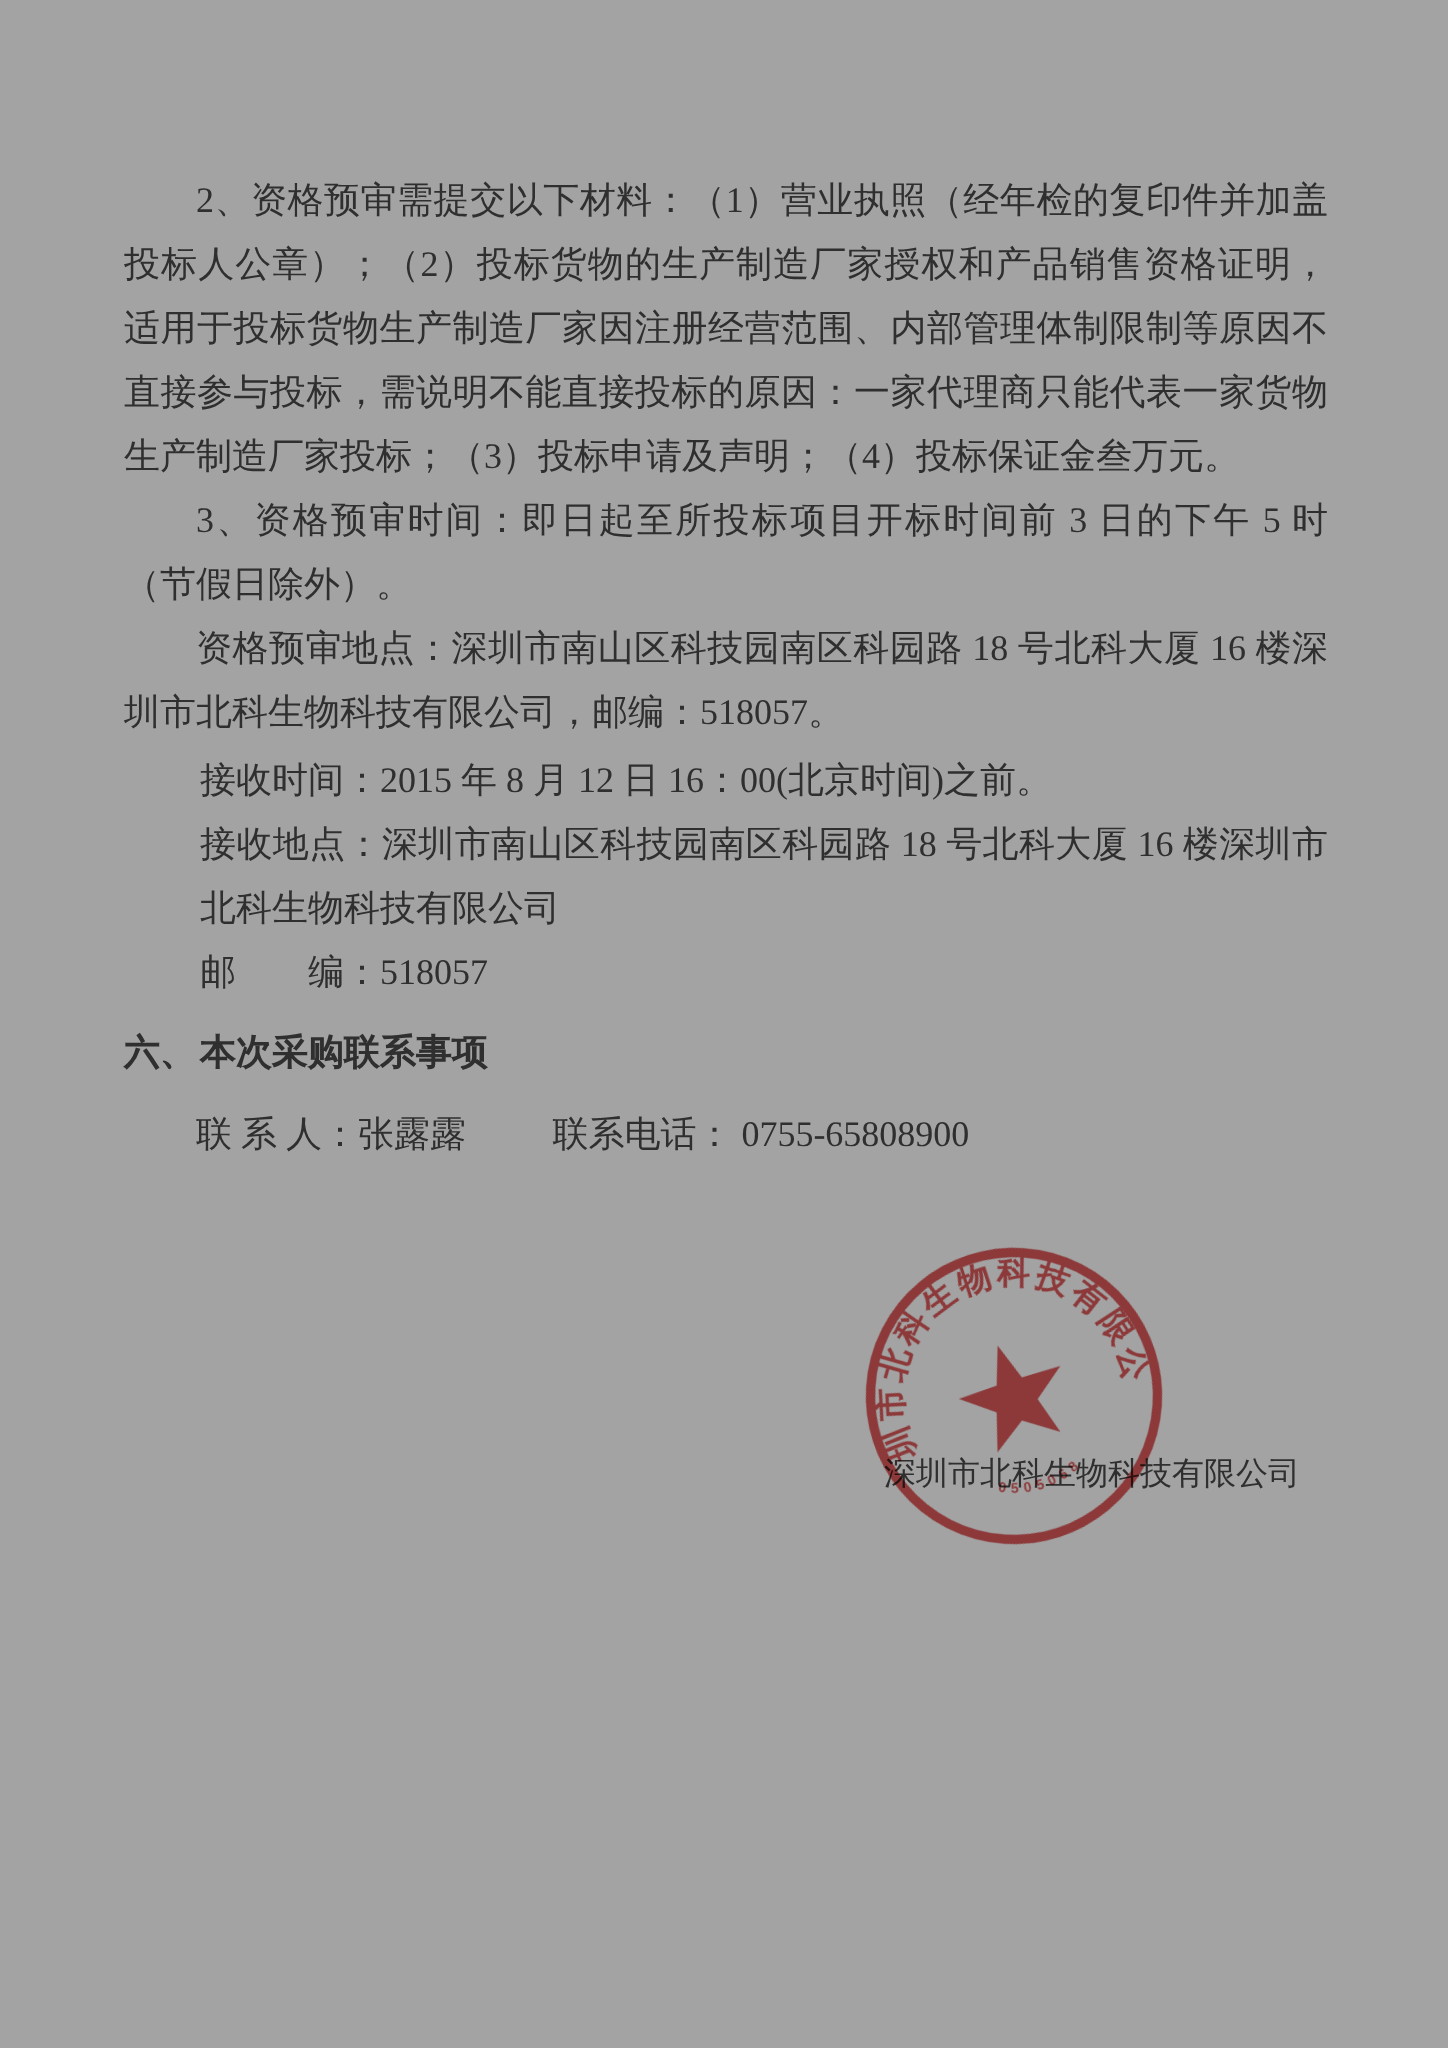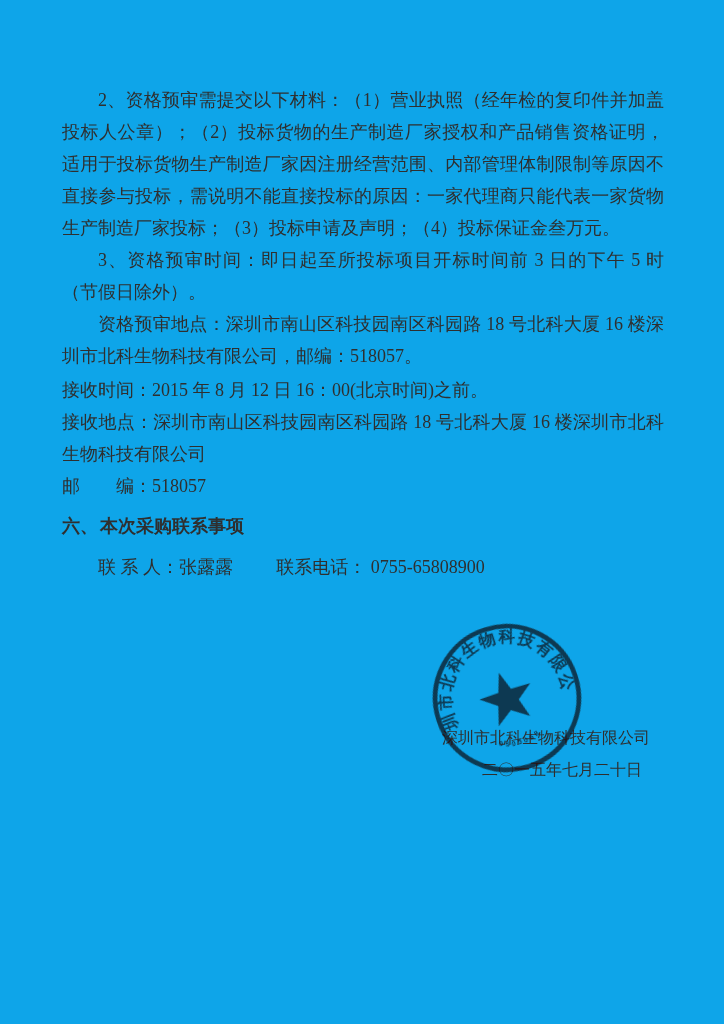--- a/index.html
+++ b/index.html
@@ -1,20 +1,20 @@
 <!DOCTYPE html>
 <html lang="zh"><head>
 <meta charset="utf-8">
 <style>
   html,body{margin:0;padding:0;background:#e9e9e9;}
   .page{
     position:relative;
     width:724px;height:1024px;
     margin:0 auto;
-    background:#0ea5e9;
+    background:#a3a3a3;
     overflow:hidden;
     font-family:"Liberation Serif","DejaVu Serif",serif;
     color:#2f2f2f;
   }
   .content{
     position:absolute;
     left:62px;top:84px;width:602px;
     font-size:18px;line-height:32px;
     text-align:justify;
   }
@@ -23,21 +23,21 @@
   .sec-header{margin-top:4px;line-height:33px;}
   .sec-num{
     display:inline-block;width:38px;
     font-family:"Liberation Sans","DejaVu Sans",sans-serif;
     font-weight:700;
   }
   .sec-title{
     font-family:"Liberation Sans","DejaVu Sans",sans-serif;
     font-weight:700;
   }
-  .sec-body{margin-top:2px;}
+  .sec-body{margin-left:38px;margin-top:2px;}
   .contact-line{padding-left:2em;margin-top:8px;}
   .phone-part{margin-left:2.4em;}
   .sig-block{
     position:absolute;left:62px;top:722px;width:602px;
     text-align:right;line-height:32px;
   }
   .sig-company{padding-right:14px;}
   .sig-date{padding-right:22px;}
   .seal{
     position:absolute;left:429px;top:620px;
@@ -75,21 +75,20 @@
     </p>
 
     <p class="contact-line">
       <span>联 系 人：</span><span>张露露</span><span class="phone-part">联系电话：</span><span> 0755-65808900</span>
     </p>
 
   </div>
 
   <div class="sig-block">
     <p class="sig-company">深圳市北科生物科技有限公司</p>
-    <p class="sig-date">二〇一五年七月二十日</p>
   </div>
 
   <svg class="seal" viewBox="0 0 200 200" aria-hidden="true">
     <circle cx="100" cy="100" r="92" fill="none" stroke-width="6" stroke="#d63a3c"></circle>
     <defs>
       <path id="sealTextArc" d="M 32.3,124.6 A 72,72 0 1 1 167.7,124.6" fill="none"></path>
       <path id="sealSerialArc" d="M 52.5,139.9 A 62,62 0 0 0 147.5,139.9" fill="none"></path>
     </defs>
     <text font-size="21" letter-spacing="2.5" fill="#d63a3c">
       <textPath href="#sealTextArc" startOffset="50%" text-anchor="middle">深圳市北科生物科技有限公司</textPath>

